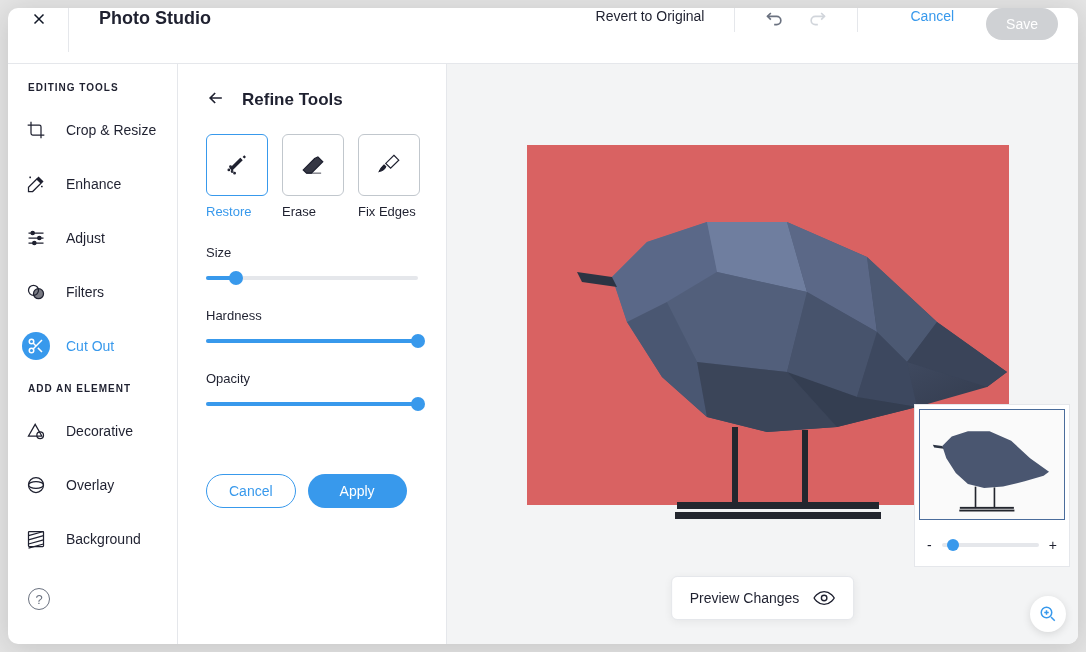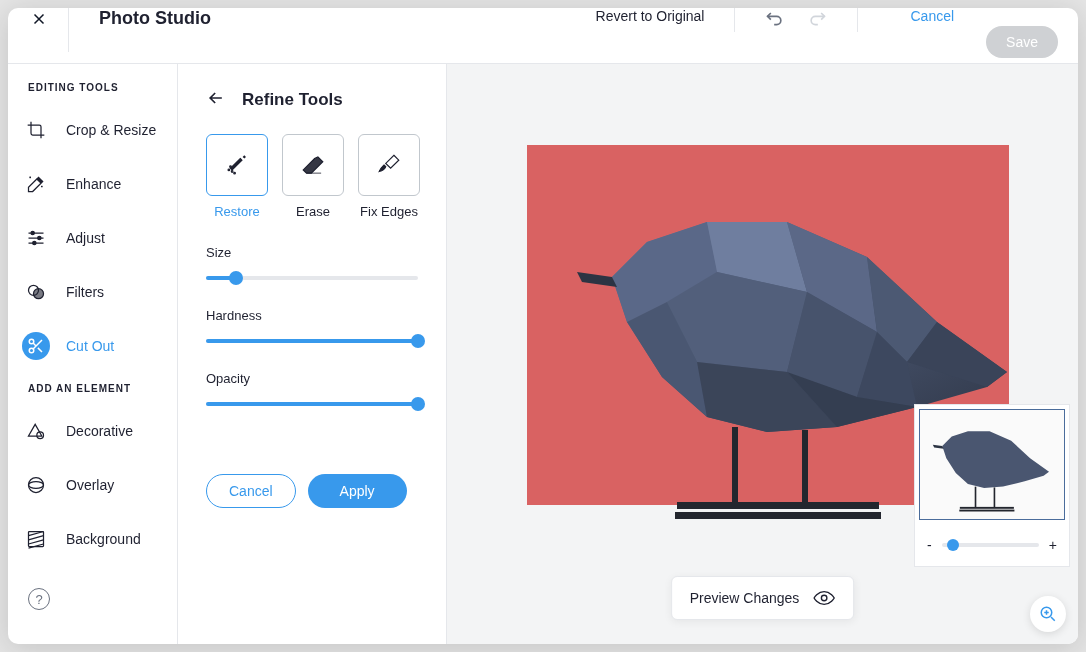--- a/index.html
+++ b/index.html
@@ -51,21 +51,21 @@
     width: 1px; height: 24px; background: #e5e7eb; margin: 0 12px;
   }
   .hist-btns { display: flex; gap: 22px; align-items: center; }
   .hist-btn { color: #6b7280; cursor: pointer; display: flex; align-items:center; }
   .hist-btn.disabled { color: #d1d5db; cursor: default; }
   .cancel-link {
     color: #3899ec; font-size: 14px; cursor: pointer; margin-left: 22px; margin-right: 14px;
   }
   .save-btn {
     background: #cfd1d4; color: #fff; font-size: 14px;
-    padding: 8px 20px; border-radius: 18px; border: none; cursor: default; margin-top: 18px;
+    padding: 8px 20px; border-radius: 18px; border: none; cursor: default;
   }
   
   .body {
     flex: 1; display: flex; min-height: 0;
   }
   
   .sidebar {
     width: 170px;
     border-right: 1px solid #e5e7eb;
     padding: 18px 0;
@@ -115,21 +115,21 @@
     display: flex; flex-direction: column;
   }
   .panel-head {
     display: flex; align-items: center; gap: 16px; margin-bottom: 22px;
   }
   .back-arrow { cursor: pointer; color: #1f2130; }
   .panel-title { font-size: 17px; font-weight: 700; color: #1f2130; }
   .tool-row { display: flex; gap: 14px; margin-bottom: 26px; }
   .tool-card {
     width: 62px;
-    display: flex; flex-direction: column; align-items: center;
+    display: flex; flex-direction: column; 
     gap: 8px;
     cursor: pointer;
   }
   .tool-box {
     width: 62px; height: 62px;
     border: 1px solid #c1c7cd;
     border-radius: 6px;
     display: flex; align-items: center; justify-content: center;
     color: #1f2130;
   }

